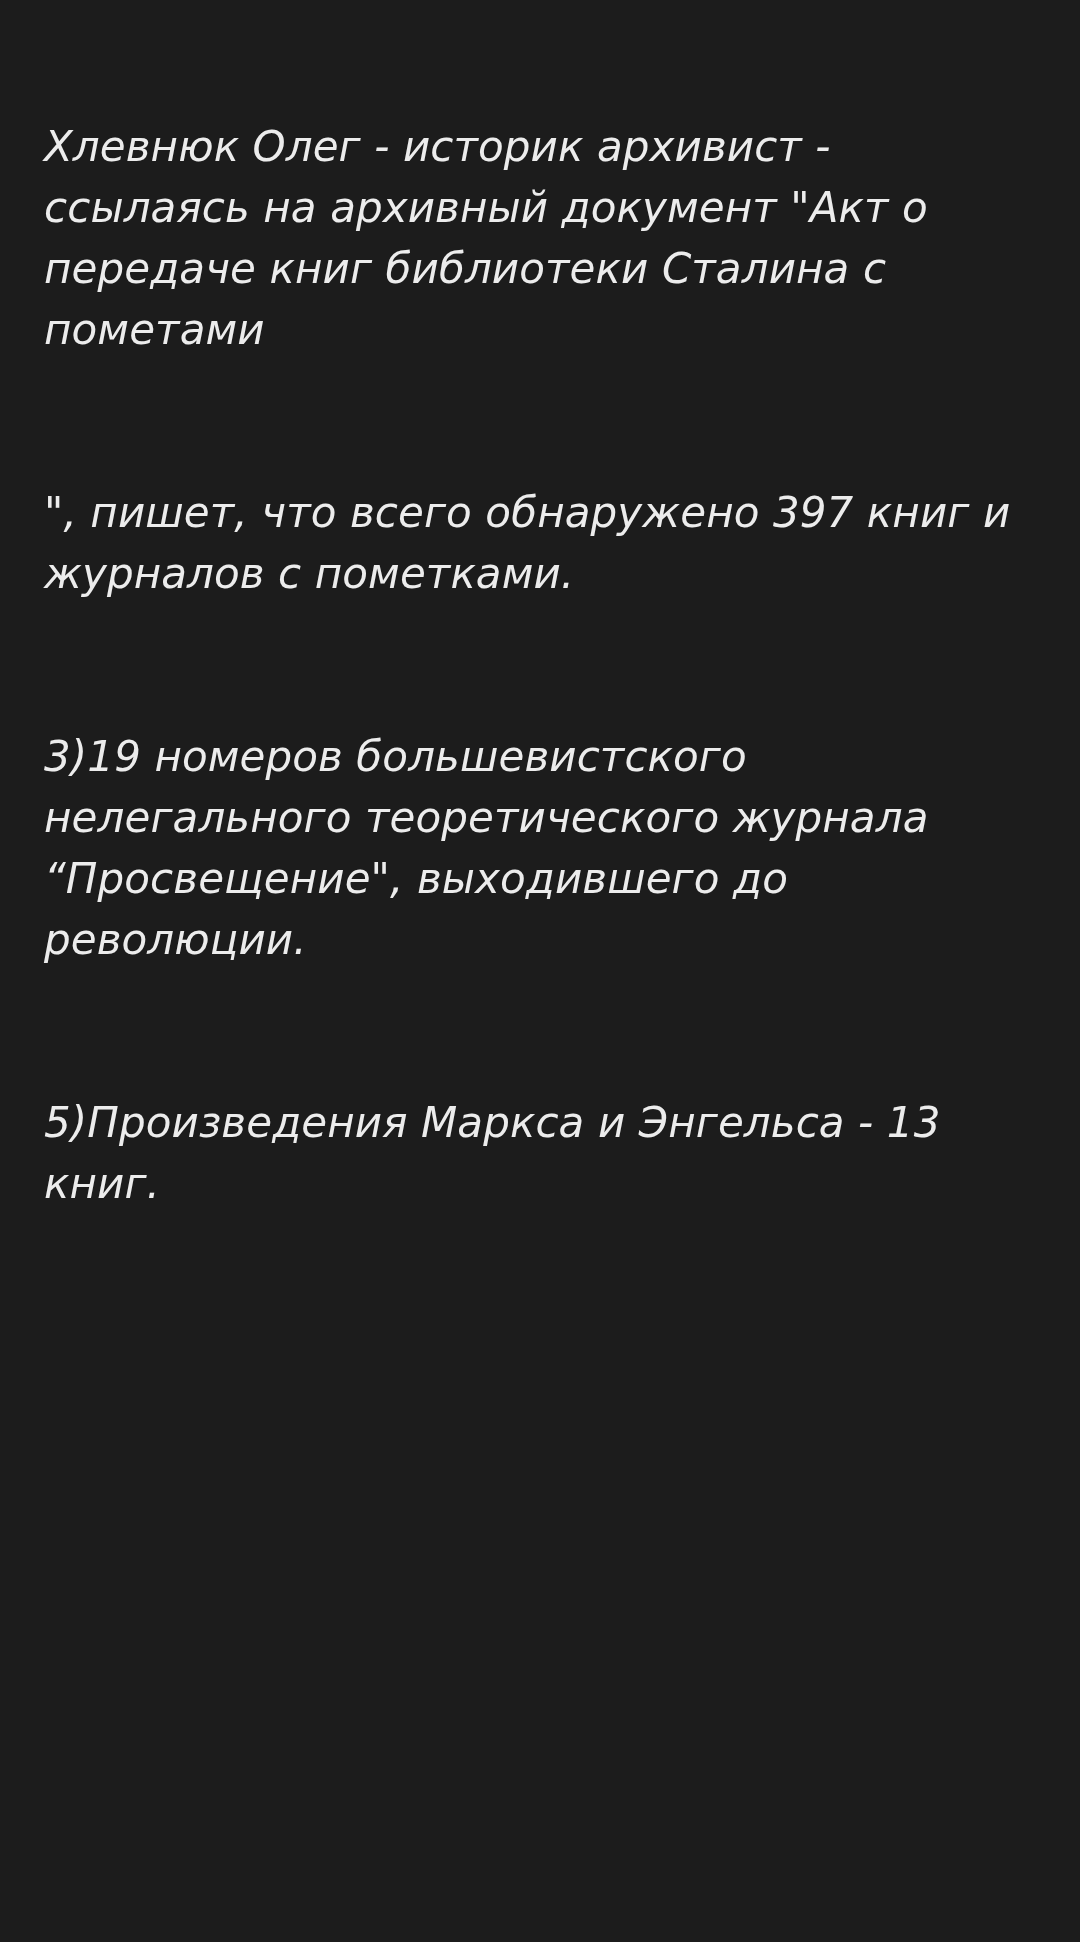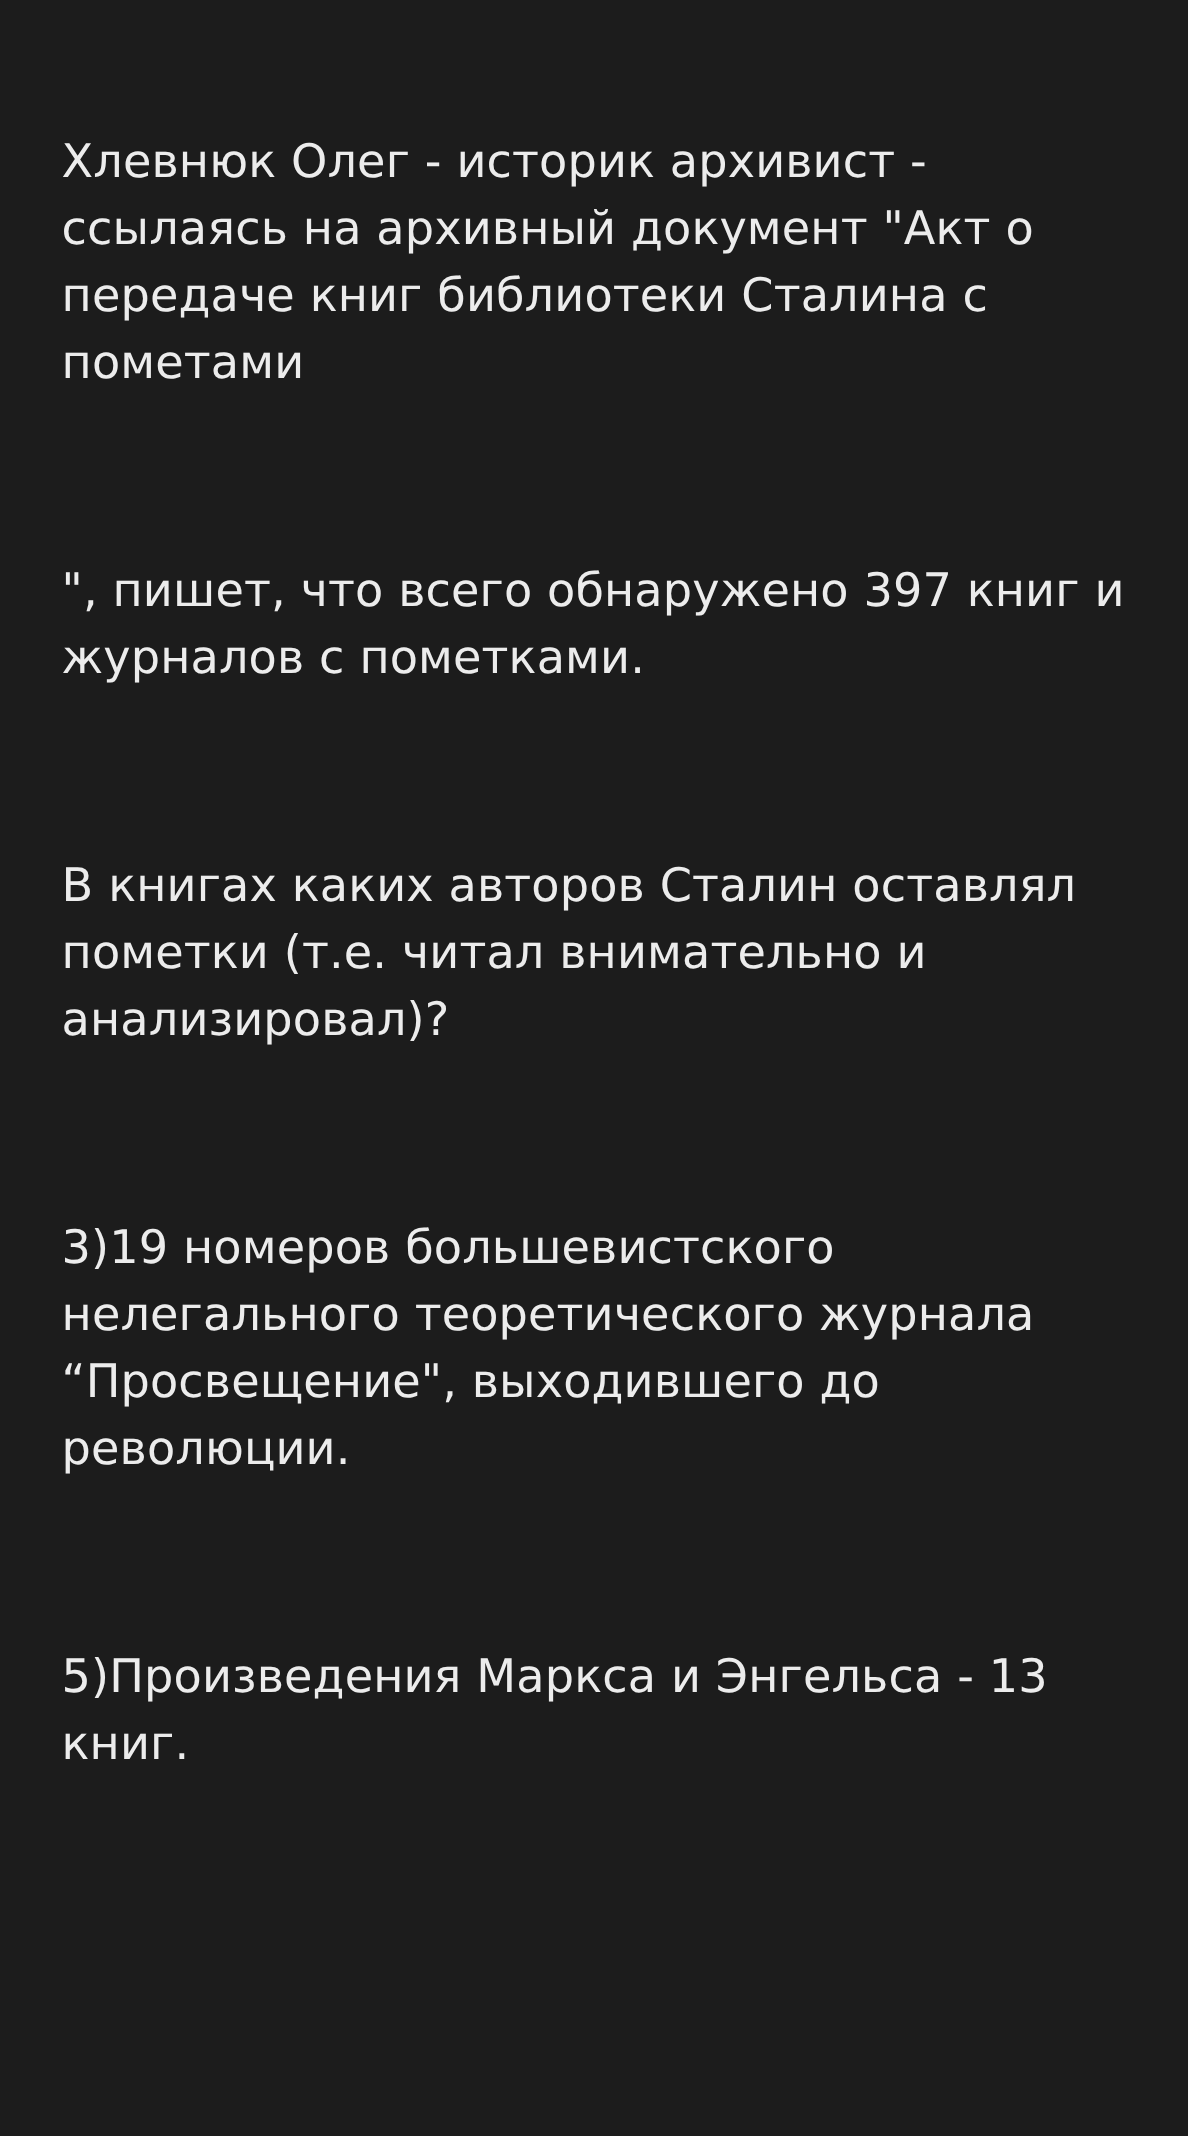--- a/index.html
+++ b/index.html
@@ -23,37 +23,37 @@
   .text-block {
     font-size: 42px;
     line-height: 61px;
     letter-spacing: 0.1px;
     color: #ececec;
     font-weight: 400;
     white-space: pre-wrap;
     word-wrap: break-word;
   }
   .para {
-    margin: 12px;
+    margin: 0;
     padding: 0;
     white-space: pre-wrap;
+    font-style: italic;
   }
   .first-line-clip {
     
     margin-top: -6px;
   }
 </style>
 </head>
 <body>
 
 <div class="page">
   <div class="text-block">
     <p class="para first-line-clip">Хлевнюк Олег - историк архивист - ссылаясь на архивный документ "Акт о передаче книг библиотеки Сталина с пометами</p>
     <p class="para">", пишет, что всего обнаружено 397 книг и журналов с пометками.</p>
-    <p class="para">В книгах каких авторов Сталин оставлял пометки (т.е. читал внимательно и анализировал)?</p>
     <p class="para">3)19 номеров большевистского нелегального теоретического журнала “Просвещение", выходившего до революции.</p>
     <p class="para">5)Произведения Маркса и Энгельса - 13 книг.</p>
     
     
     
     
     
     
   </div>
 </div>

